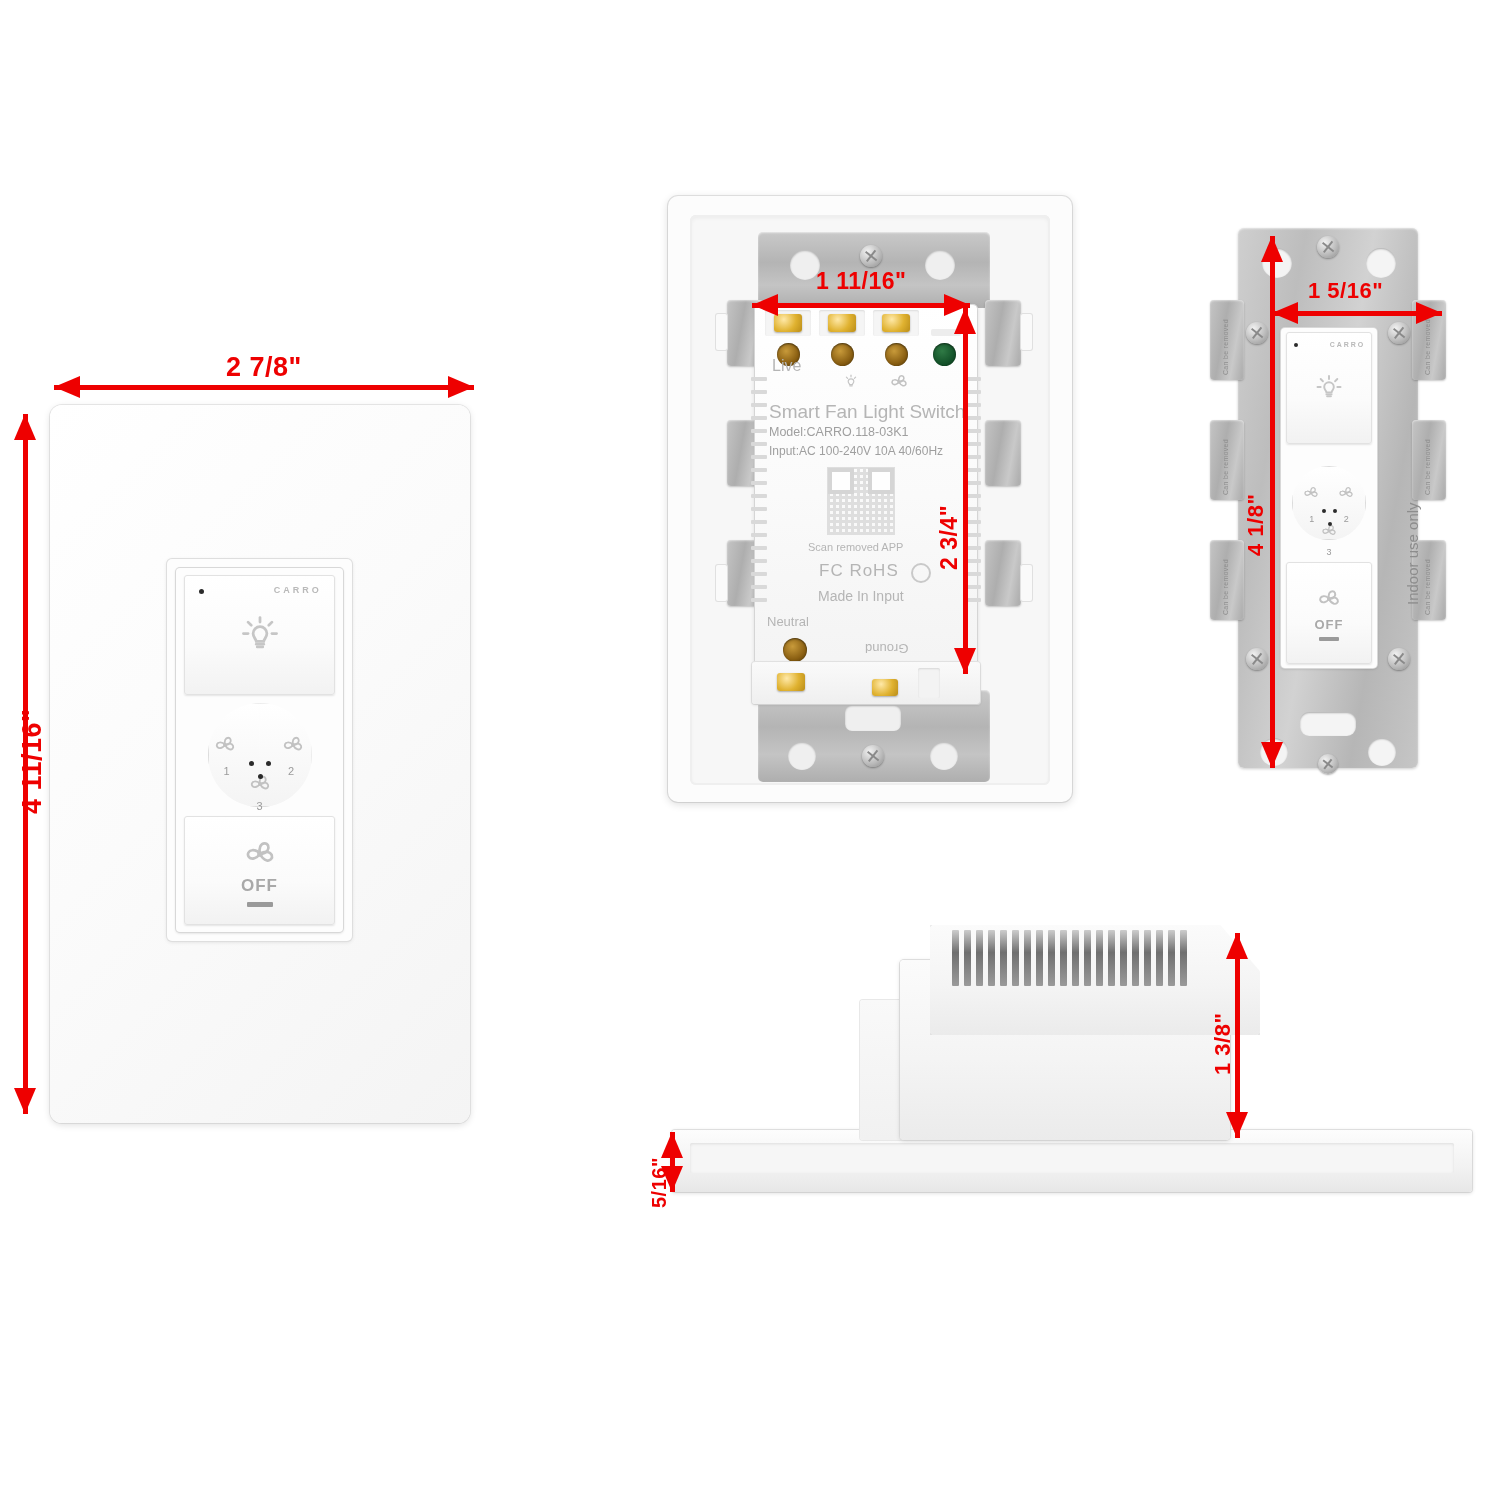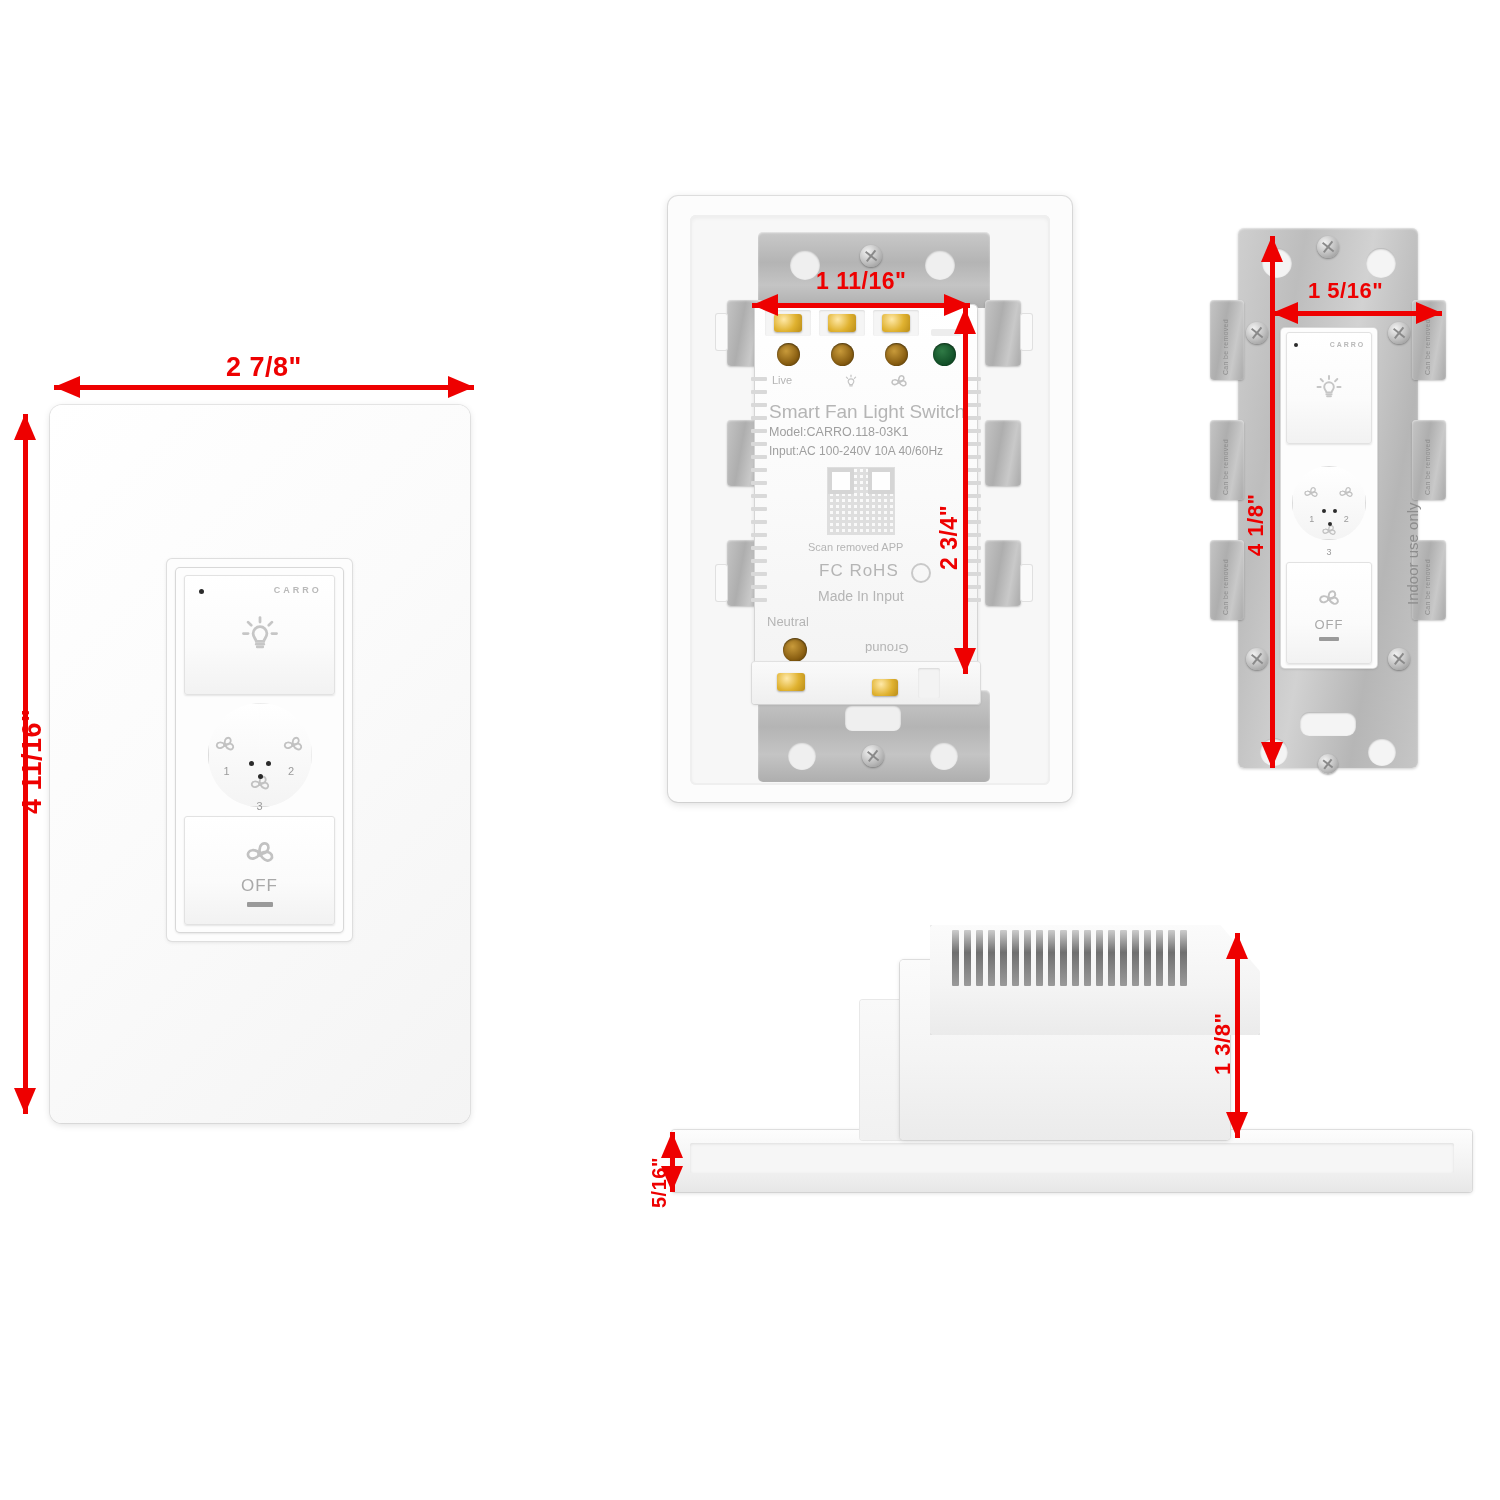--- a/index.html
+++ b/index.html
@@ -55,21 +55,21 @@
        border-radius:50%;overflow:hidden;}
   .seg{position:absolute;left:0;top:0;width:100%;height:100%;
        background:linear-gradient(180deg,#ffffff,#f4f4f4);
        border:1px solid #dcdcdc;box-sizing:border-box;}
   .seg.s1{clip-path:polygon(50% 50%, 50% 0%, 0% 0%, 0% 100%, 50% 100%);}
   .seg.s2{clip-path:polygon(50% 50%, 50% 0%, 100% 0%, 100% 100%, 50% 100%);}
   .seg.s3{clip-path:polygon(50% 50%, 8% 100%, 92% 100%);}
   .seg-num{position:absolute;color:#9b9b9b;font-weight:normal;}
   .seg-dot{position:absolute;width:5px;height:5px;border-radius:50%;background:#2b2b2b;}
 
-  .off-text{color:#a9a9a9;font-weight:normal;letter-spacing:1px;}
+  .off-text{color:#a9a9a9;font-weight:bold;letter-spacing:1px;}
   .off-led{background:#9a9a9a;border-radius:1px;}
 
   svg.fanicon path,svg.fanicon circle{fill:none;stroke:#c2c2c2;stroke-width:7;}
   svg.bulb path,svg.bulb line,svg.bulb circle{fill:none;stroke:#c6c6c6;
         stroke-width:6;stroke-linecap:round;}
 
   
   #wallplate{position:absolute;background:linear-gradient(135deg,#ffffff 0%,#fbfbfb 45%,#f4f4f4 100%);
              border-radius:12px;box-shadow:0 2px 7px rgba(0,0,0,.13),0 0 0 1px #ececec;}
   #plate-bezel{position:absolute;background:#fdfdfd;border-radius:5px;
@@ -281,21 +281,21 @@
 
       <div class="screw-brass" style="left:19px;top:9px;width:28px;height:18px;"></div>
       <div class="screw-brass" style="left:73px;top:9px;width:28px;height:18px;"></div>
       <div class="screw-brass" style="left:127px;top:9px;width:28px;height:18px;"></div>
 
       <div class="hole-brass" style="left:22px;top:38px;width:23px;height:23px;"></div>
       <div class="hole-brass" style="left:76px;top:38px;width:23px;height:23px;"></div>
       <div class="hole-brass" style="left:130px;top:38px;width:23px;height:23px;"></div>
       <div class="hole-green" style="left:178px;top:38px;width:23px;height:23px;"></div>
 
-      <span class="lbl" style="left:17px;top:69px;font-size:11px;">Live</span>
+      <span class="lbl" style="left:17px;top:52px;font-size:16px;">Live</span>
       <span style="position:absolute;left:86px;top:67px;">
         <svg class="bulb" width="20" height="20" viewBox="0 0 100 100" style="stroke-width:7">
           <path d="M50 34 a14 14 0 0 1 14 14 c0 7 -6 10 -7 15 h-14 c-1 -5 -7 -8 -7 -15 a14 14 0 0 1 14 -14z"></path>
           <line x1="44" y1="69" x2="56" y2="69"></line>
           <line x1="50" y1="16" x2="50" y2="24"></line>
           <line x1="27" y1="26" x2="33" y2="32"></line>
           <line x1="73" y1="26" x2="67" y2="32"></line>
         </svg>
       </span>
       <span style="position:absolute;left:133px;top:66px;">

